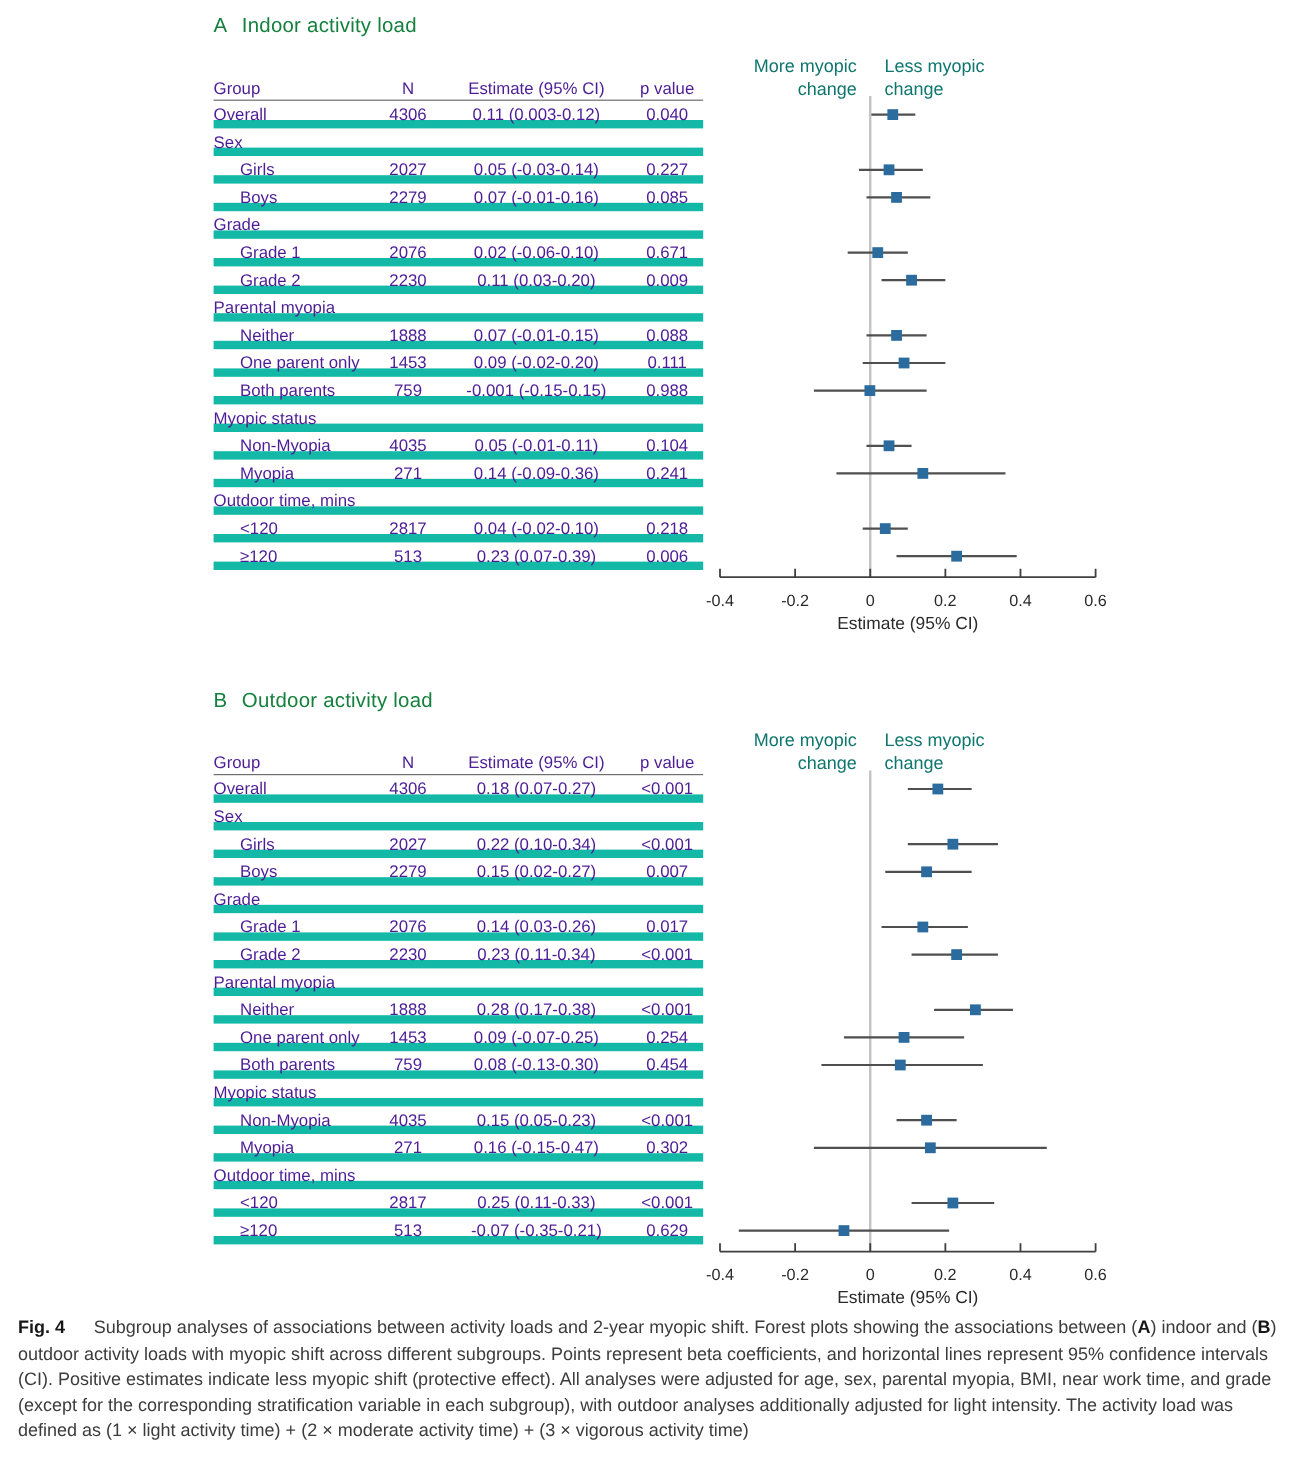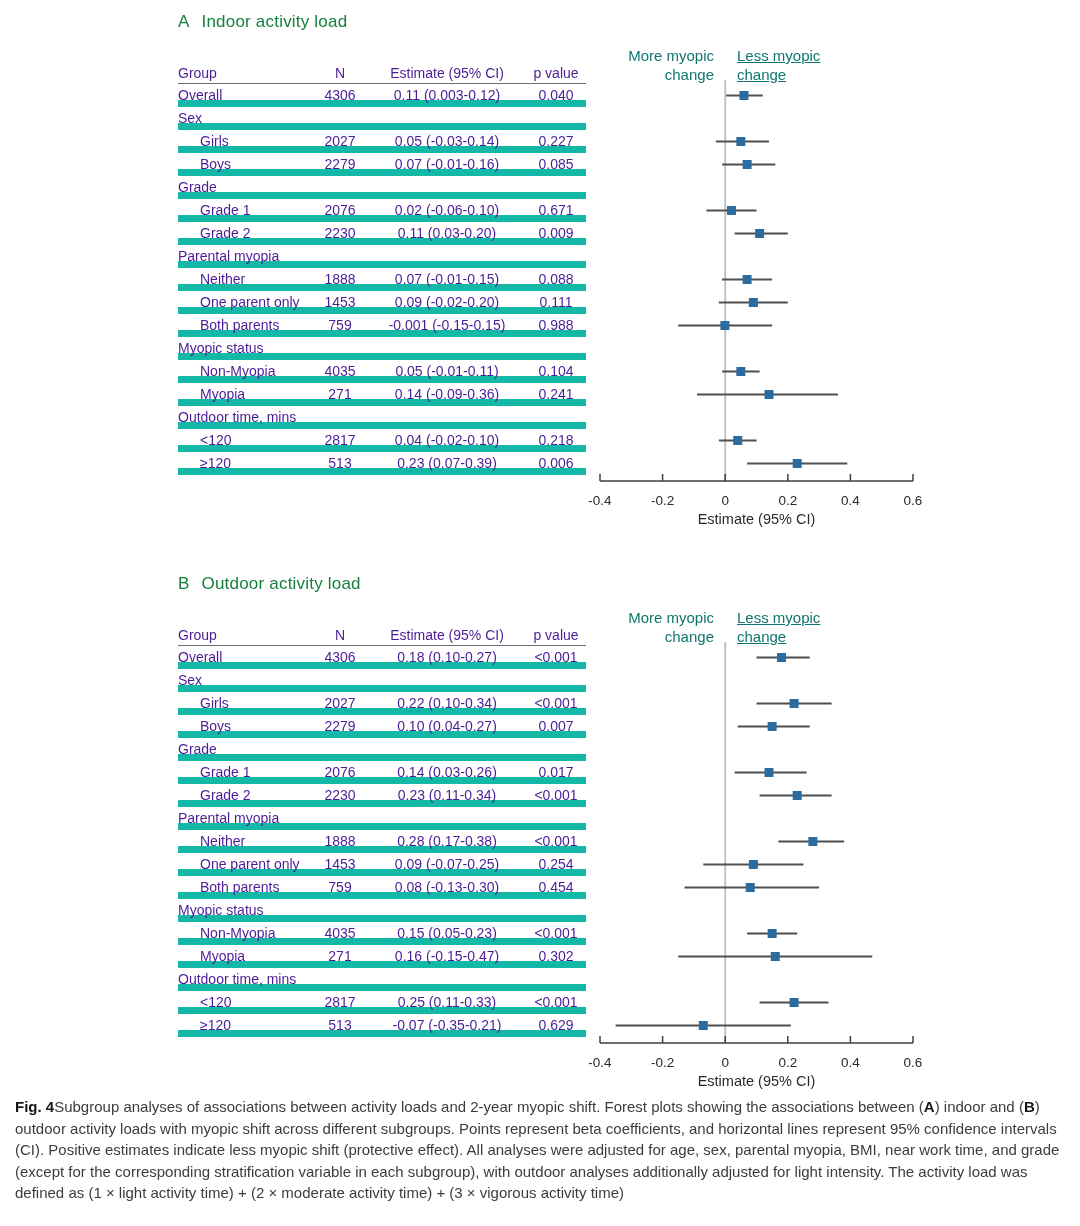--- a/index.html
+++ b/index.html
@@ -9,40 +9,40 @@
     font-family:"Liberation Sans", sans-serif; color:#222;
   }
   .panel { position:absolute; left:0; width:1080px; height:540px; }
   .panel-title {
     position:absolute; left:178px; top:0; font-size:17px; font-weight:400;
     color:#15803d; letter-spacing:.2px; white-space:nowrap;
   }
   .panel-letter { margin-right:12px; }
   .dir-label { position:absolute; top:22px; font-size:15px; line-height:19px; color:#0f766e;margin-top:12px; }
   .dir-label.left  { left:540px; width:174px; text-align:right; }
-  .dir-label.right { left:737px; width:200px; text-align:left;text-decoration:underline; }
+  .dir-label.right { left:737px; width:200px; text-align:left; }
   .ftable { position:absolute; left:178px; top:48px; width:408px; font-size:14px; color:#4c1d95; }
   .thead { position:relative; height:24px; border-bottom:1px solid #6e6e6e; }
   .thead .c { top:2px; }
   .trow { position:relative; height:23px; border-bottom:7px solid #14b8a6;text-decoration:underline; }
   .c { position:absolute; line-height:22px; white-space:nowrap; }
   .c-group { left:0; }
   .c-group.indent { left:22px; }
   .c-n   { left:132px; width:60px;  text-align:center; }
   .c-est { left:190px; width:158px; text-align:center; }
   .c-p   { left:348px; width:60px;  text-align:center; }
   svg.plot { position:absolute; left:0; top:0; pointer-events:none; }
   .tick-label { font-family:"Liberation Sans", sans-serif; font-size:13.5px; fill:#2a2a2a; }
   .axis-label { font-family:"Liberation Sans", sans-serif; font-size:14.5px; fill:#2a2a2a; }
   .caption {
     position:absolute; left:15px; top:1096px; width:1052px;
     font-size:15px; line-height:21.5px; color:#3c3c3c;
   }
   .caption b { color:#161616; }
-  .figlabel { margin-right:0; }
+  .figlabel { margin-right:24px; }
 </style>
 </head>
 <body>
 
 <div>
 
   <section class="panel" style="top:12px">
     <h2 class="panel-title"><span class="panel-letter">A</span><span>Indoor activity load</span></h2>
 
     <div class="dir-label left">
@@ -235,36 +235,36 @@
       <div class="thead">
         <div class="c c-group">Group</div>
         <div class="c c-n">N</div>
         <div class="c c-est">Estimate (95% CI)</div>
         <div class="c c-p">p value</div>
       </div>
       <div class="tbody">
           <div class="trow">
             <div class="c c-group">Overall</div>
             <div class="c c-n">4306</div>
-            <div class="c c-est">0.18 (0.10-0.27)</div>
+            <div class="c c-est">0.18 (0.07-0.27)</div>
             <div class="c c-p">&lt;0.001</div>
           </div>
           <div class="trow">
             <div class="c c-group">Sex</div>
           </div>
           <div class="trow">
             <div class="c c-group indent">Girls</div>
             <div class="c c-n">2027</div>
             <div class="c c-est">0.22 (0.10-0.34)</div>
             <div class="c c-p">&lt;0.001</div>
           </div>
           <div class="trow">
             <div class="c c-group indent">Boys</div>
             <div class="c c-n">2279</div>
-            <div class="c c-est">0.10 (0.04-0.27)</div>
+            <div class="c c-est">0.15 (0.02-0.27)</div>
             <div class="c c-p">0.007</div>
           </div>
           <div class="trow">
             <div class="c c-group">Grade</div>
           </div>
           <div class="trow">
             <div class="c c-group indent">Grade 1</div>
             <div class="c c-n">2076</div>
             <div class="c c-est">0.14 (0.03-0.26)</div>
             <div class="c c-p">0.017</div>

